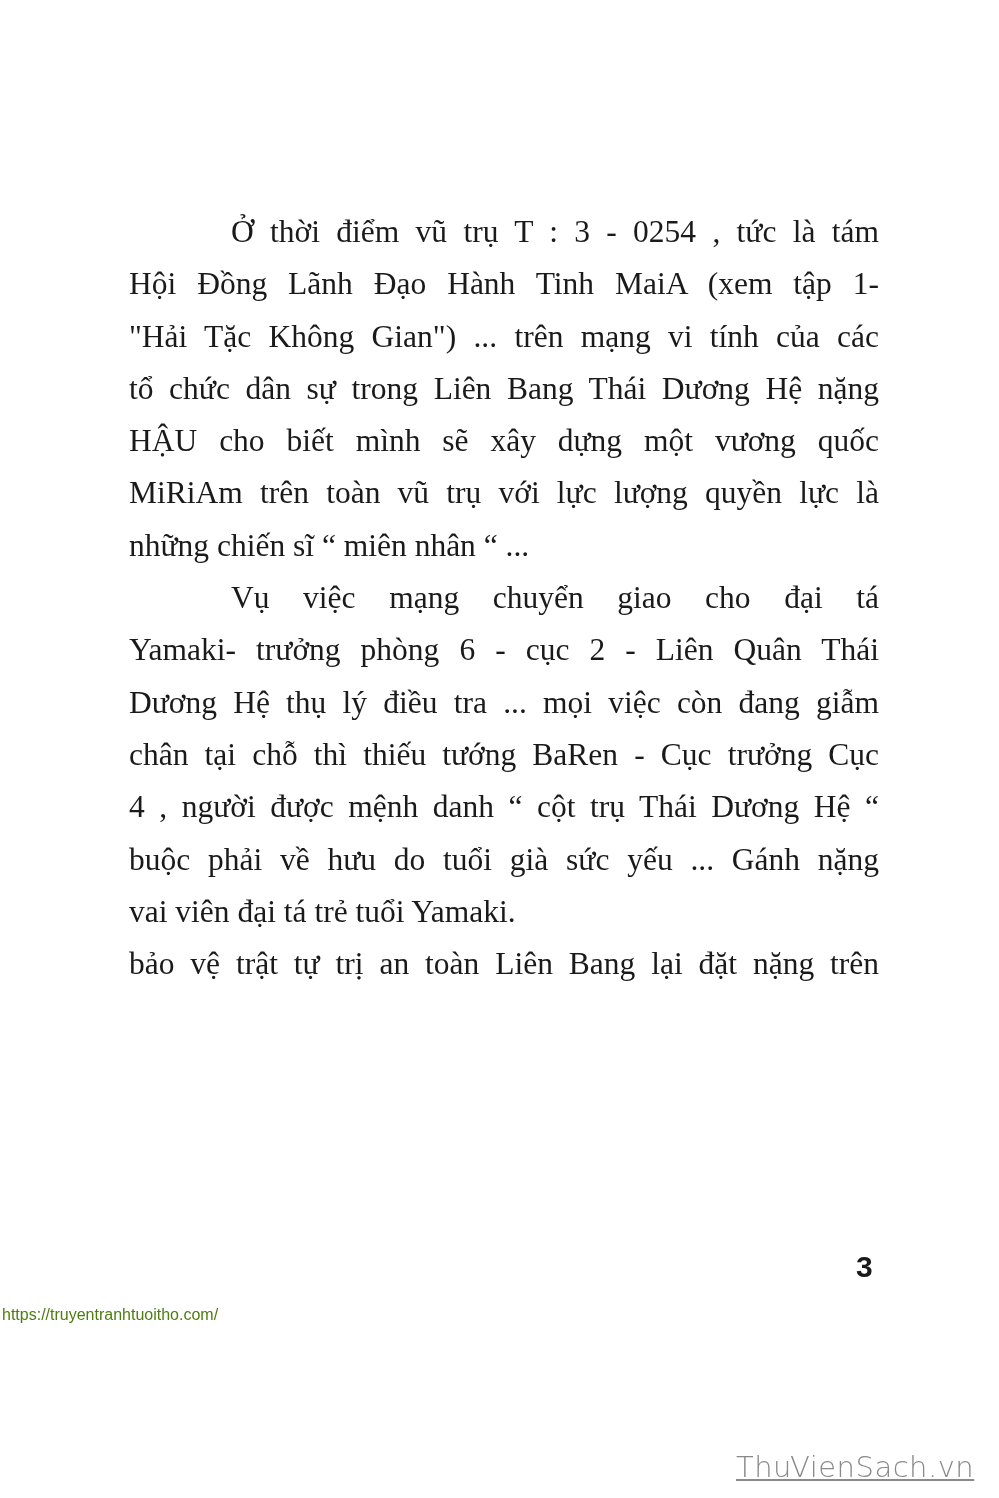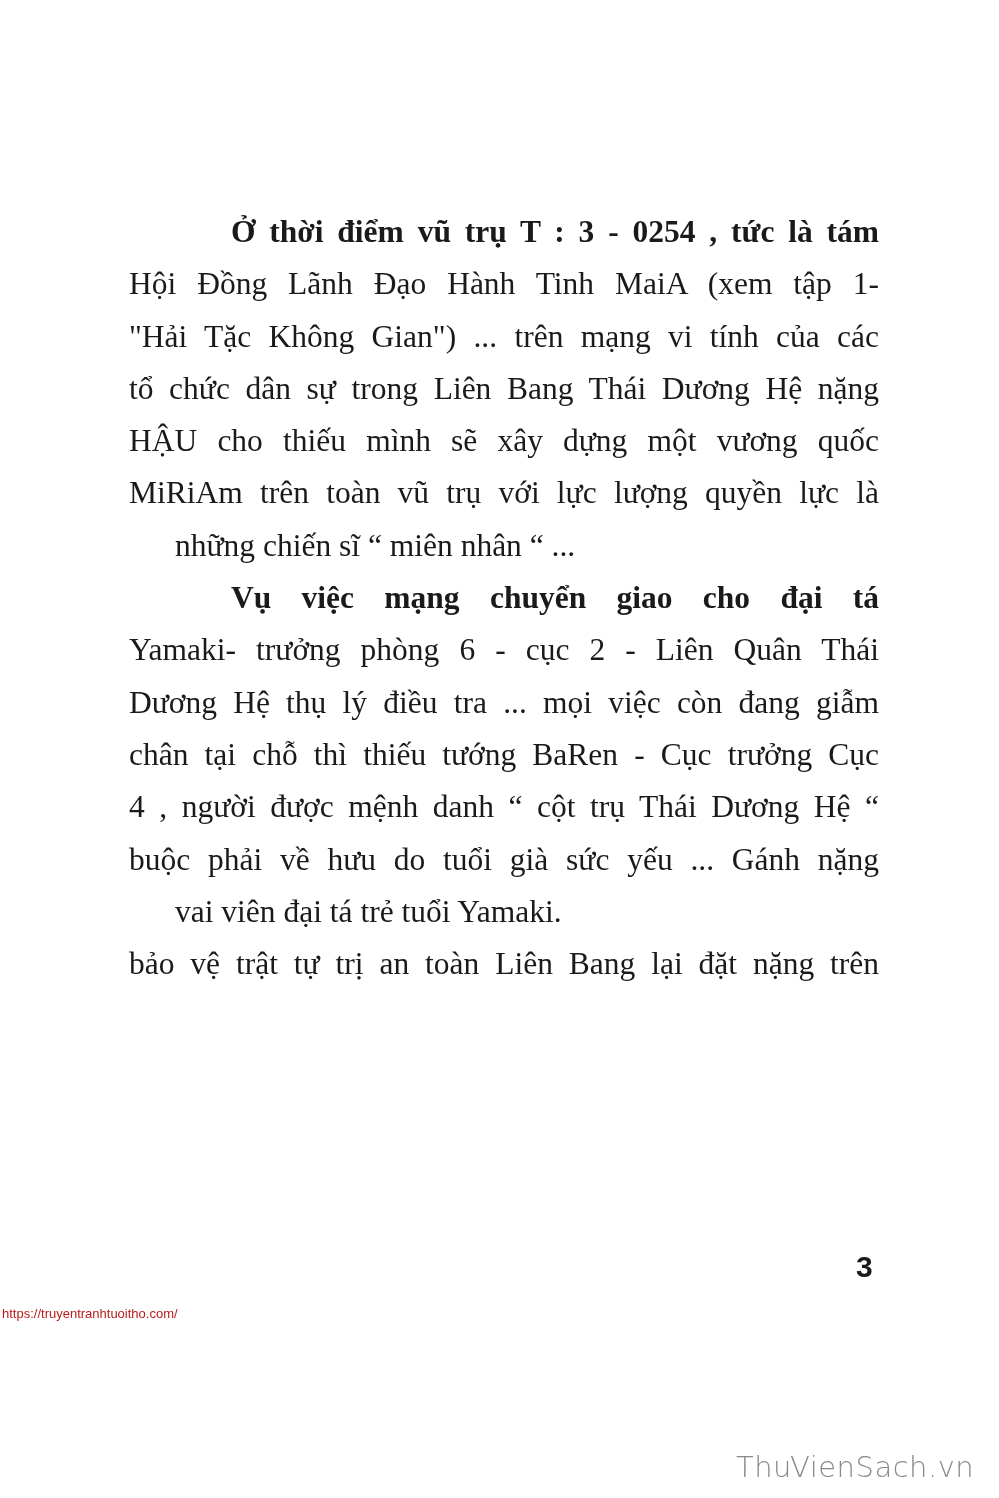--- a/index.html
+++ b/index.html
@@ -33,66 +33,65 @@
     .line {
       display: block;
       height: 52.3px;
       line-height: 52.3px;
       white-space: nowrap;
       text-align: justify;
       text-align-last: justify;
     }
     .line.indent {
       padding-left: 102px;
-      font-weight: bold;
     }
     .line.last {
       text-align-last: left;
-      margin-left: 46px;
     }
     .page-number {
       position: absolute;
       left: 856px;
       top: 1250px;
       font-family: "Liberation Sans", "DejaVu Sans", sans-serif;
       font-weight: bold;
       font-size: 30px;
       color: #1a1a1a;
     }
     .source-url {
       position: absolute;
       left: 2px;
       top: 1306px;
       font-family: "Liberation Sans", "DejaVu Sans", sans-serif;
-      font-size: 13px;
-      color: #b91c1c;
+      font-size: 16px;
+      color: #4d7c0f;
       text-decoration: none;
     }
     .watermark {
       position: absolute;
       left: 736px;
       top: 1450px;
       font-family: "DejaVu Sans", "Liberation Sans", sans-serif;
       font-size: 29px;
       font-weight: 300;
       letter-spacing: 0.5px;
       color: #8a8a8a;
+      text-decoration: underline;
     }
   </style>
 </head>
 <body>
 
 <div class="page">
   <div class="body-text">
 
     <span class="line indent">Ở thời điểm vũ trụ T : 3 - 0254 , tức là tám</span>
     <span class="line">Hội Đồng Lãnh Đạo Hành Tinh MaiA (xem tập 1-</span>
     <span class="line">"Hải Tặc Không Gian") ... trên mạng vi tính của các</span>
     <span class="line">tổ chức dân sự trong Liên Bang Thái Dương Hệ nặng</span>
-    <span class="line">HẬU cho thiếu mình sẽ xây dựng một vương quốc</span>
+    <span class="line">HẬU cho biết mình sẽ xây dựng một vương quốc</span>
     <span class="line">MiRiAm trên toàn vũ trụ với lực lượng quyền lực là</span>
     <span class="line last">những chiến sĩ “ miên nhân “ ...</span>
 
     <span class="line indent">Vụ việc mạng chuyển giao cho đại tá</span>
     <span class="line">Yamaki- trưởng phòng 6 - cục 2 - Liên Quân Thái</span>
     <span class="line">Dương Hệ thụ lý điều tra ... mọi việc còn đang giẫm</span>
     <span class="line">chân tại chỗ thì thiếu tướng BaRen - Cục trưởng Cục</span>
     <span class="line">4 , người được mệnh danh “ cột trụ Thái Dương Hệ “</span>
     <span class="line">buộc phải về hưu do tuổi già sức yếu ... Gánh nặng</span>
     <span class="line last">vai viên đại tá trẻ tuổi Yamaki.</span>

